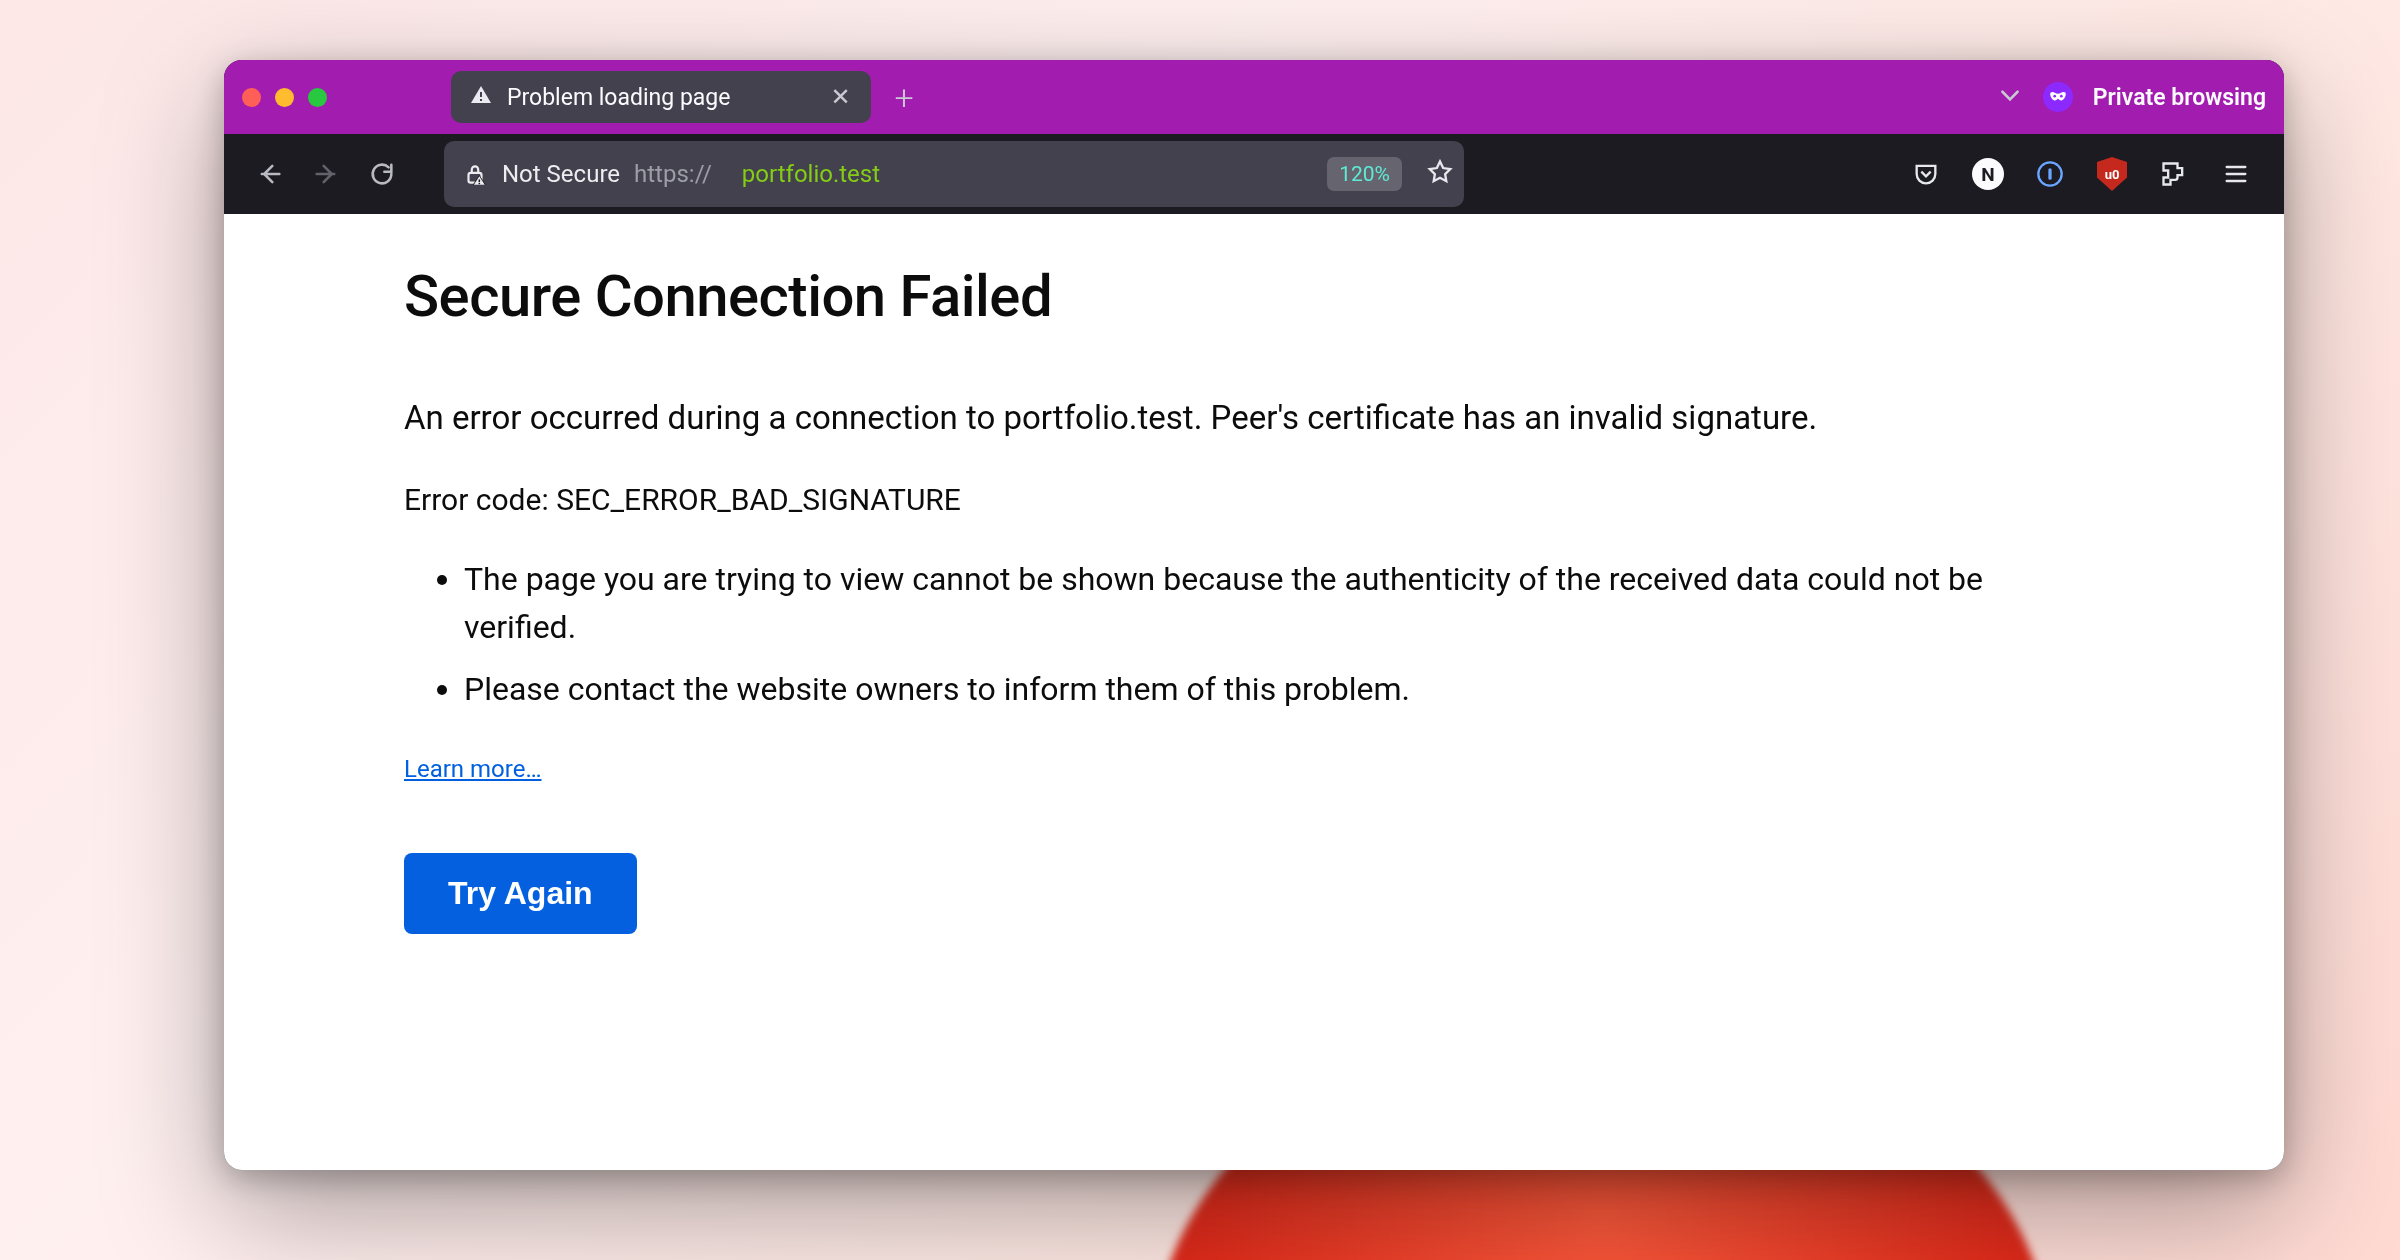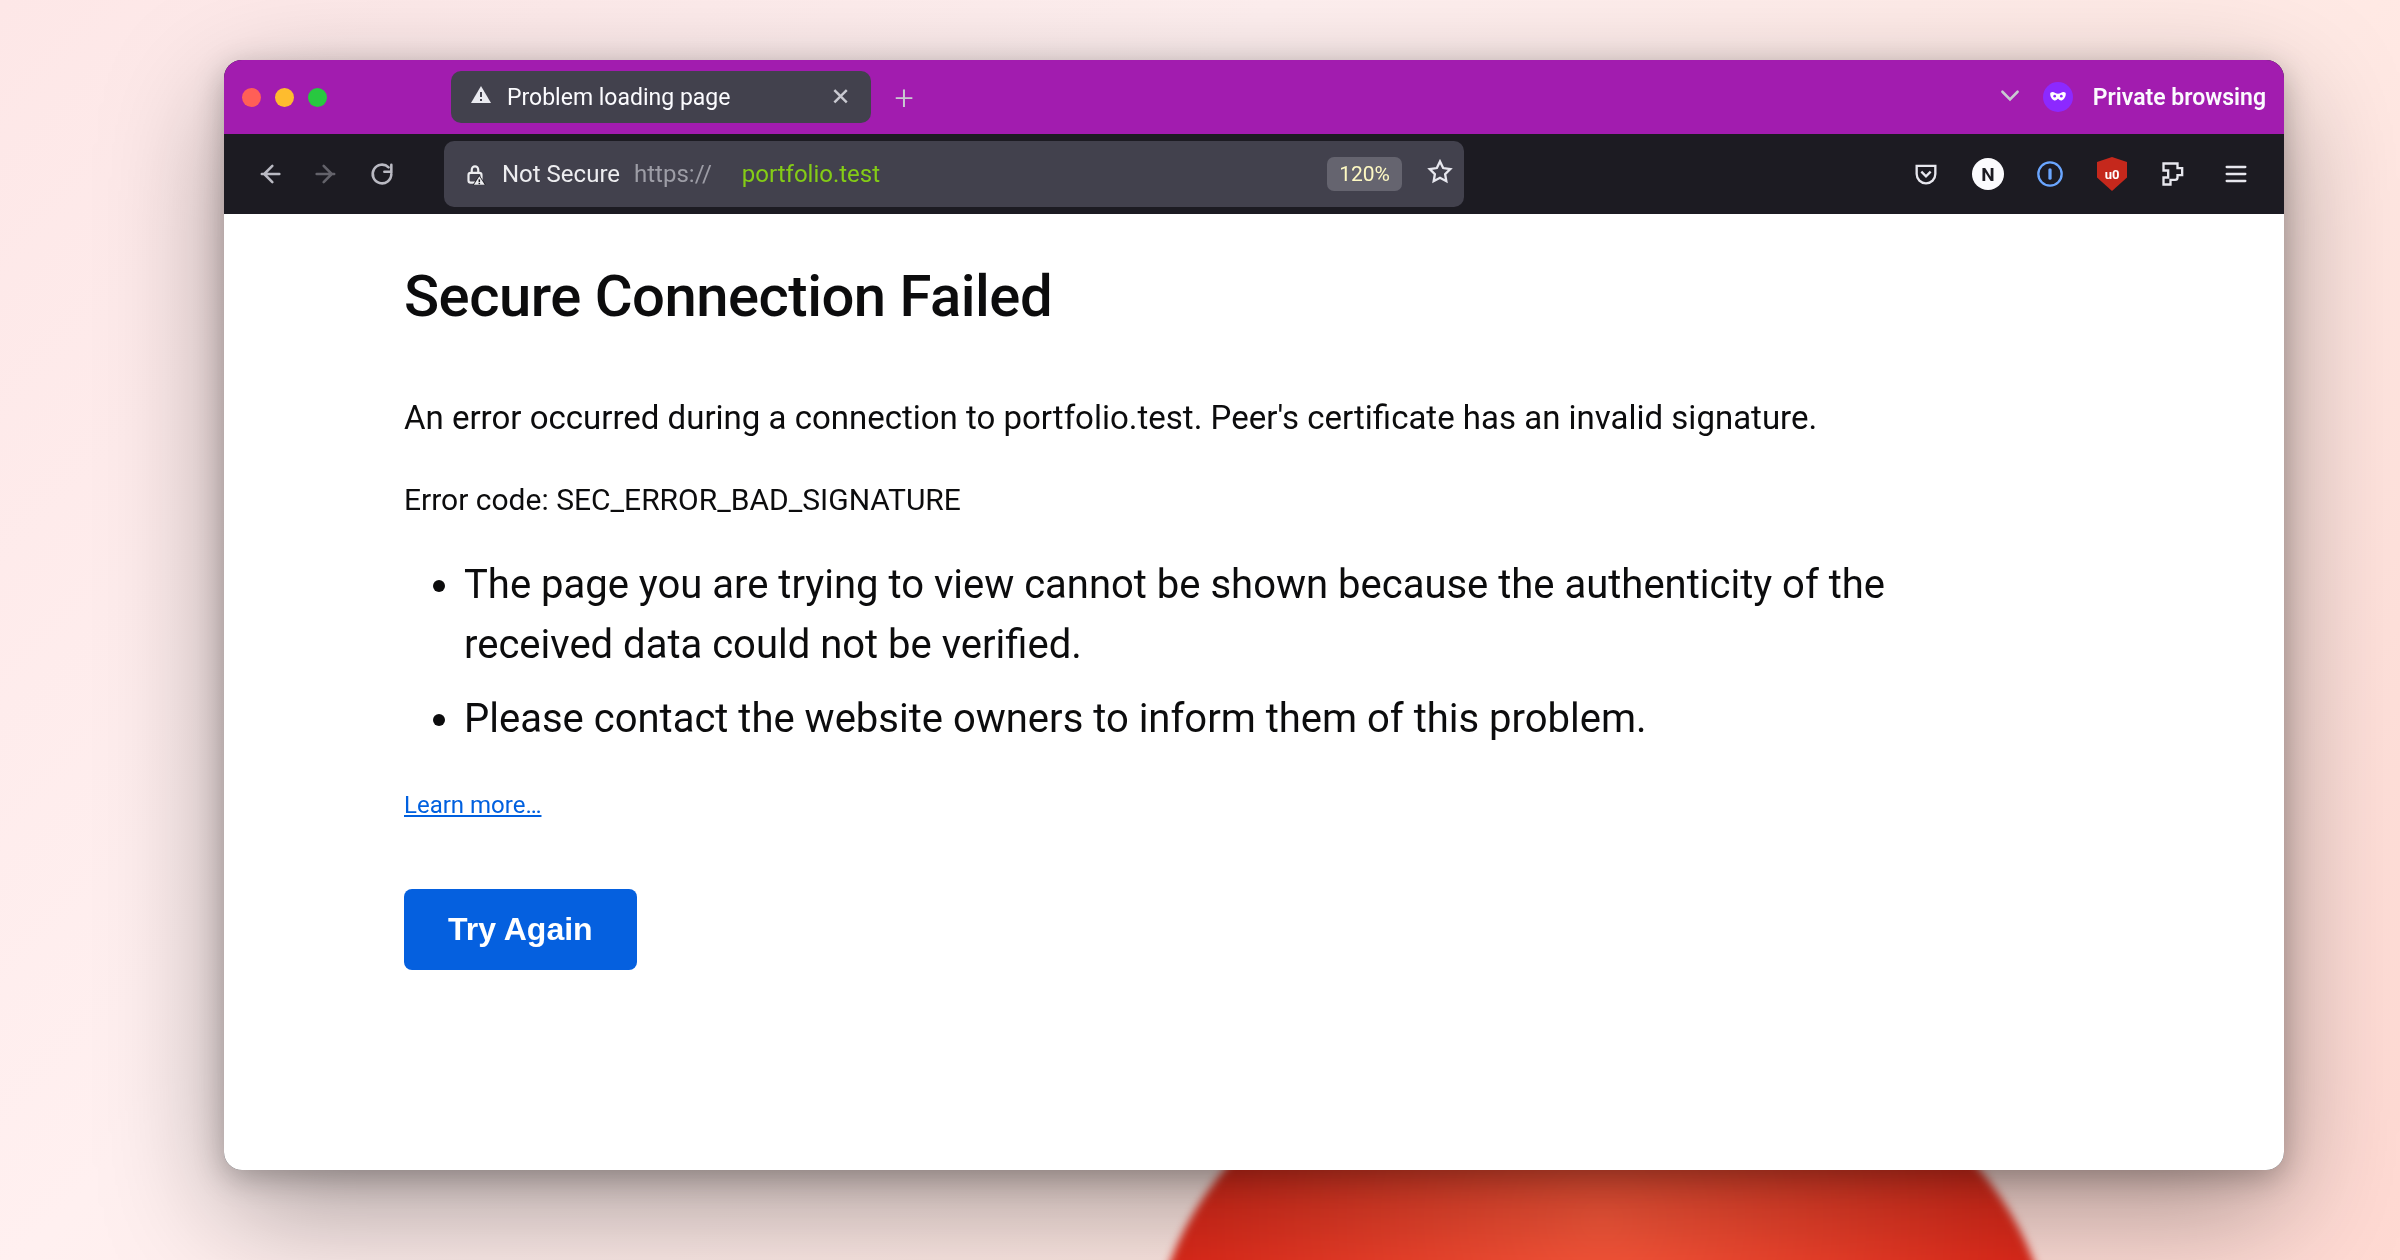--- a/index.html
+++ b/index.html
@@ -108,21 +108,21 @@
     gap: 14px;
   }
   .urlbar .lock { display:flex; align-items:center; }
   .not-secure { color: #ededf0; font-size: 24px; }
   .url { font-size: 24px; }
   .url .scheme { color: #9d9da6; }
   .url .host   { color: #84cc16; margin-left: 30px; }
   .zoom-pill {
     margin-left: auto;
     background: #65646f;
-    color: #fef9c3;
+    color: #5eead4;
     font-size: 21px;
     padding: 5px 12px;
     border-radius: 7px;
   }
   .star { color:#e7e7ee; margin-left: 10px; }
   .star svg { width:28px; height:28px; fill:none; stroke:currentColor; stroke-width:2; }
 
   .ext-group {
     margin-left: auto;
     display: flex;
@@ -167,21 +167,21 @@
     font-size: 33px;
     line-height: 1.45;
     margin-bottom: 40px;
     max-width: 1460px;
   }
   .err-code {
     font-size: 30px;
     margin-bottom: 38px;
   }
   ul.err-list {
-    font-size: 40px;
+    font-size: 32px;
     line-height: 1.5;
     padding-left: 60px;
     margin-bottom: 42px;
     max-width: 1640px;
   }
   ul.err-list li { margin-bottom: 14px; }
   a.learn {
     color: #0060df;
     text-decoration: underline;
     font-size: 24px;

